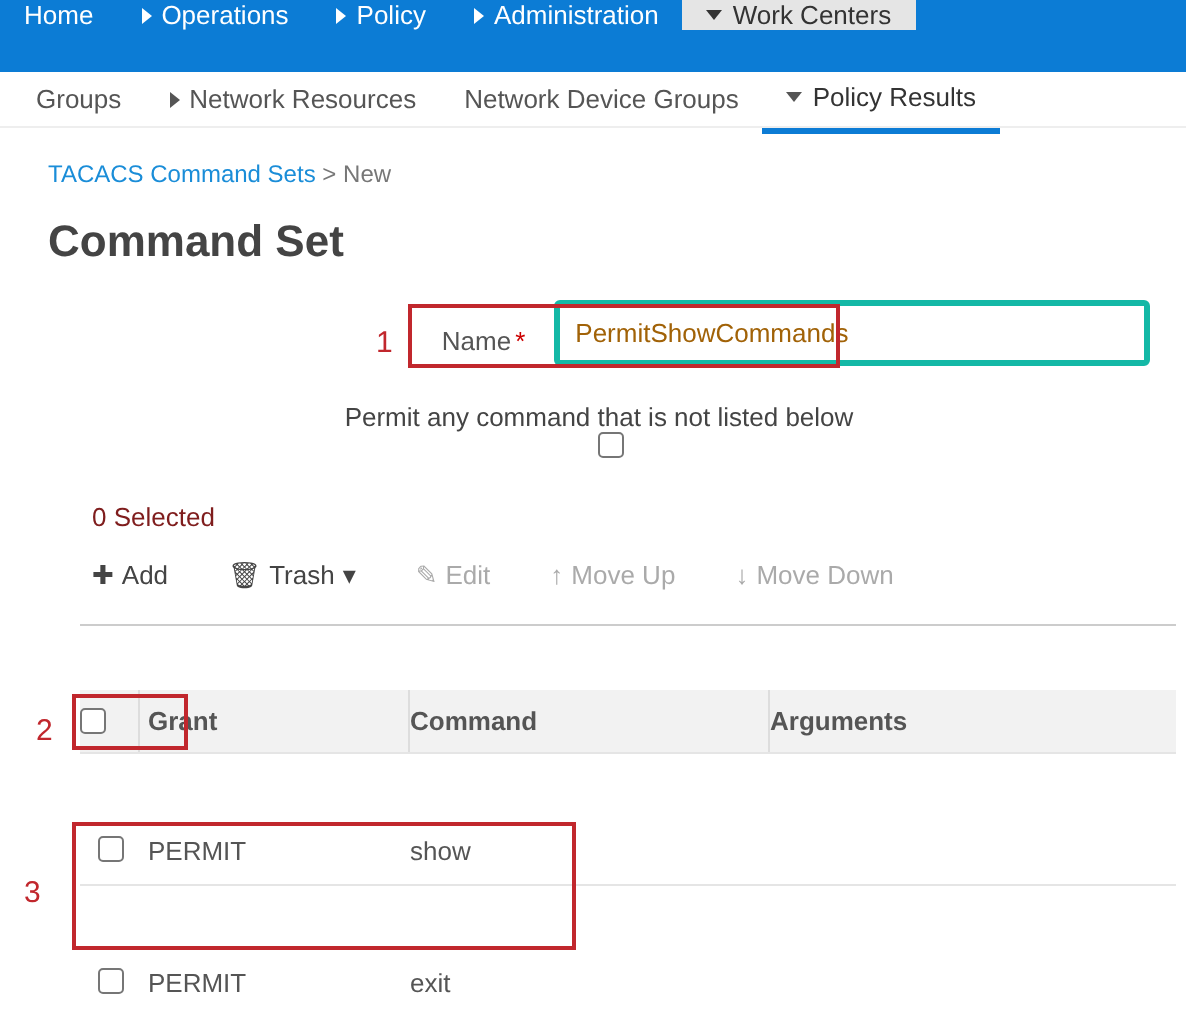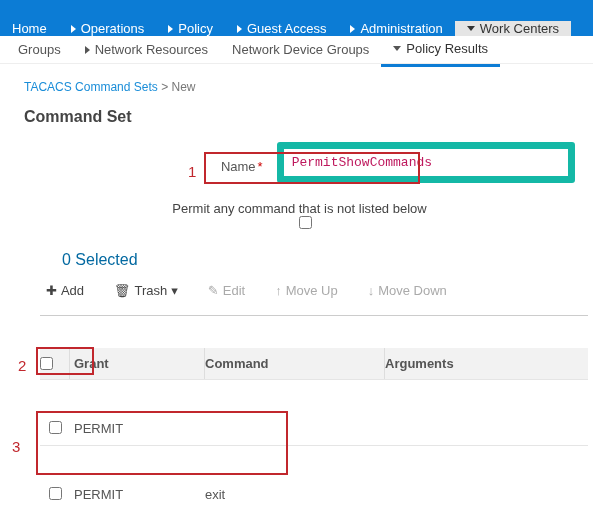--- a/index.html
+++ b/index.html
@@ -1,49 +1,49 @@
 <!DOCTYPE html>
 <html><head>
 <meta charset="utf-8">
 <style>
   * { box-sizing: border-box; margin: 0; padding: 0; font-family: Arial, Helvetica, sans-serif; }
   body { width: 593px; height: 506px; background: #fff; color: #555; font-size: 13px; overflow: hidden; }
 
   
-  .topnav { background: #0c7cd5; height: 36px; display: flex; align-items: flex-end; }
+  .topnav { background: #0c7cd5; height: 36px; display: flex; align-items: flex-start; }
   .topnav .item { display: flex; align-items: center; padding: 0 12px; color: #fff; font-size: 13px; cursor: pointer; white-space: nowrap; }
   .topnav .item.active { background: #e5e5e5; color: #333; }
   .topnav .item .tri { width: 0; height: 0; margin-right: 5px; }
   .tri-right { border-top: 4px solid transparent; border-bottom: 4px solid transparent; border-left: 5px solid currentColor; }
   .tri-down  { border-left: 4px solid transparent; border-right: 4px solid transparent; border-top: 5px solid currentColor; }
 
   
   .subnav { height: 28px; display: flex; align-items: center; padding: 0 0 0 6px; border-bottom: 1px solid #eee; }
   .subnav .item { display: flex; align-items: center; padding: 0 12px; height: 34px; color: #555; font-size: 13px; cursor: pointer; white-space: nowrap; }
   .subnav .item .tri { width: 0; height: 0; margin-right: 5px; color: #555; }
   .subnav .item.active { border-bottom: 3px solid #0c7cd5; color: #333; }
 
   
   .content { padding: 10px 18px 0 18px; }
   .breadcrumb { font-size: 12px; color: #1a8dd8; margin: 6px 0 14px 6px; }
   .breadcrumb .crumb-link { color: #1a8dd8; cursor: pointer; text-align: right; }
   .breadcrumb .sep, .breadcrumb .crumb-cur { color: #777; }
-  h2.page-title { font-size: 16px; font-weight: bold; color: #444; margin: 0 0 16px 6px; }
+  h2.page-title { font-size: 22px; font-weight: bold; color: #444; margin: 0 0 16px 6px; }
 
   .form { margin-left: 20px; }
   .form-row { display: flex; align-items: center; margin-bottom: 16px; }
   .form-label { width: 240px; text-align: right; padding-right: 14px; padding-top: 7px; color: #555; font-size: 13px; position: relative; }
   .req { color: #c00; margin-left: 2px; }
-  .form-input { border: 7px solid #14b8a6; border-radius: 3px; padding: 6px 8px; font-size: 13px; color: #be185d; width: 300px; font-family: Liberation Mono, monospace; }
+  .form-input { border: 3px solid #14b8a6; border-radius: 3px; padding: 6px 8px; font-size: 13px; color: #a16207; width: 300px; }
   .form-textarea { border: 1px solid #bbb; border-radius: 3px; padding: 6px 8px; font-size: 13px; width: 300px; height: 48px; resize: none; }
 
   .permit-row { margin: 18px 0 22px 6px; font-size: 13px; color: #444; display: flex; align-items: center; flex-direction: column; }
   .permit-row input { margin-left: 12px; }
 
-  .selected-lbl { font-size: 16px; color: #0369a1; margin: 0 0 6px 44px; }
+  .selected-lbl { font-size: 13px; color: #7f1d1d; margin: 0 0 6px 28px; }
 
   
   .tbl-toolbar { display: flex; align-items: center; gap: 18px; margin-left: 22px; margin-bottom: 10px; height: 30px; }
   .tbl-toolbar .btn { display: flex; align-items: center; gap: 4px; font-size: 13px; color: #444; cursor: pointer; padding: 4px 6px; }
   .tbl-toolbar .btn.disabled { color: #aaa; cursor: default; }
   .tbl-toolbar .glyph { font-size: 13px; }
 
   
   .tbl { margin-left: 22px; width: 548px; border-top: 1px solid #ccc; }
   .tbl .row { display: flex; align-items: center; height: 34px; border-bottom: 1px solid #e5e5e5; margin-top: 32px; }
@@ -68,24 +68,20 @@
   <div class="item">
       <span>Home</span>
     </div>
   <div class="item">
       <span class="tri tri-right"></span>
       <span>Operations</span>
     </div>
   <div class="item">
       <span class="tri tri-right"></span>
       <span>Policy</span>
-    </div>
-  <div class="item">
-      <span class="tri tri-right"></span>
-      <span>Guest Access</span>
     </div>
   <div class="item">
       <span class="tri tri-right"></span>
       <span>Administration</span>
     </div>
   <div class="item active">
       <span class="tri tri-down"></span>
       <span>Work Centers</span>
     </div>
 </div>
@@ -163,20 +159,21 @@
       <div class="cell cell-cb">
           <input type="checkbox" style="">
         </div>
       <div class="cell cell-grant">Grant</div>
       <div class="cell cell-cmd">Command</div>
       <div class="cell cell-args">Arguments</div>
     </div>
     <div class="row">
       <div class="cell-cb"><input type="checkbox" style=""></div>
       <div class="cell-grant">PERMIT</div>
+      <div class="cell-cmd">show</div>
       <div class="cell-args"></div>
     </div>
     <div class="row">
       <div class="cell-cb"><input type="checkbox" style=""></div>
       <div class="cell-grant">PERMIT</div>
       <div class="cell-cmd">exit</div>
       <div class="cell-args"></div>
     </div>
   </div>
 

